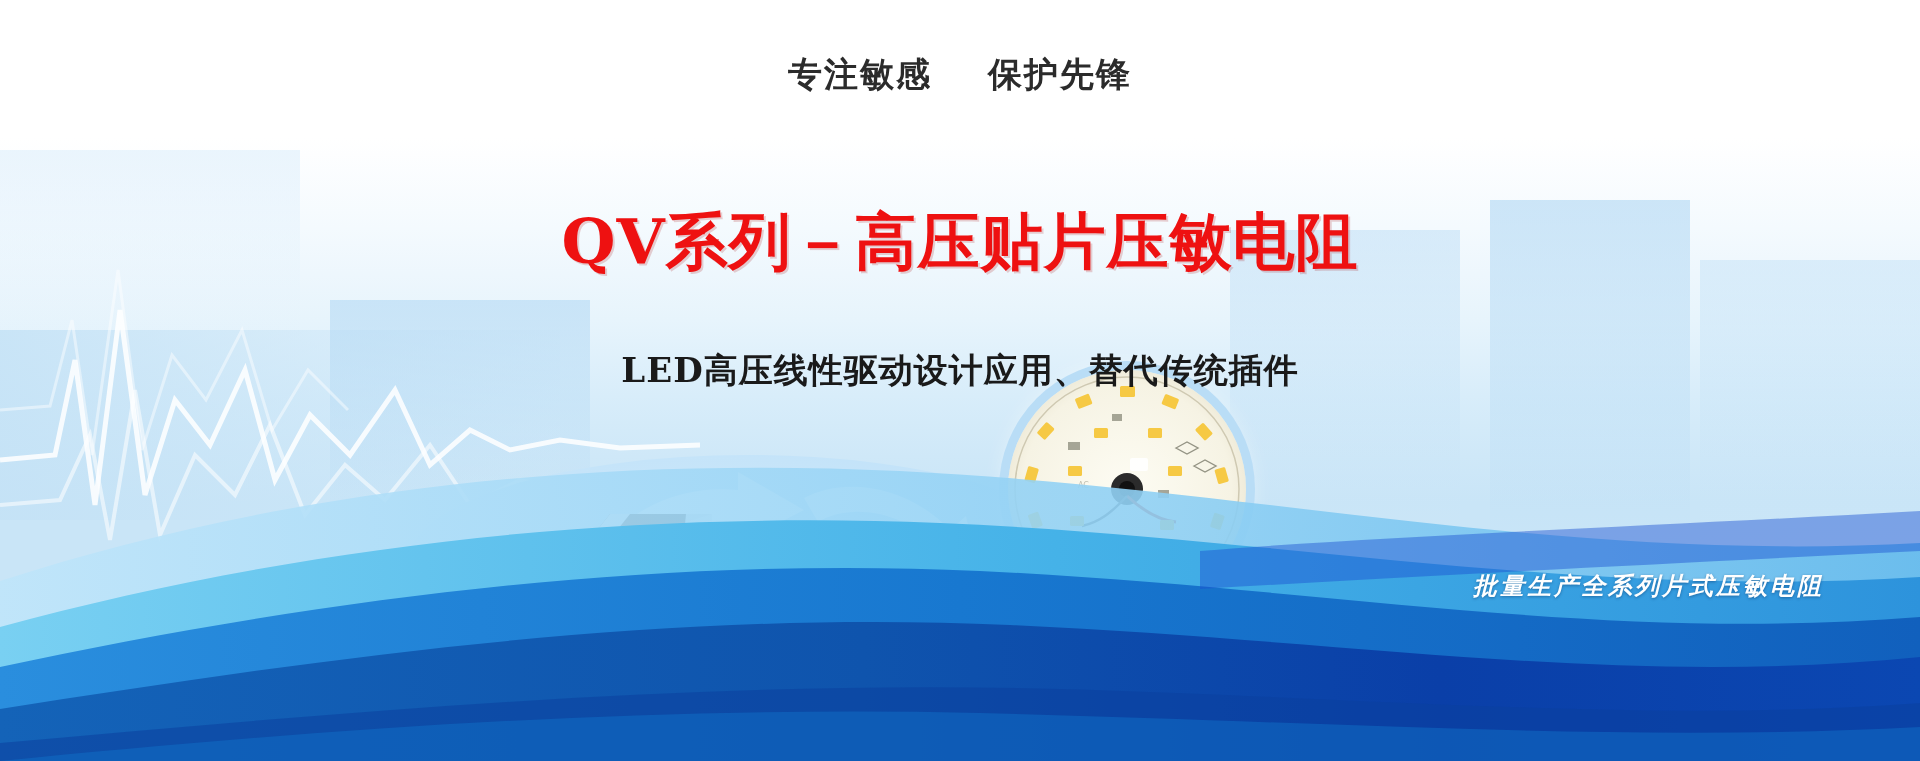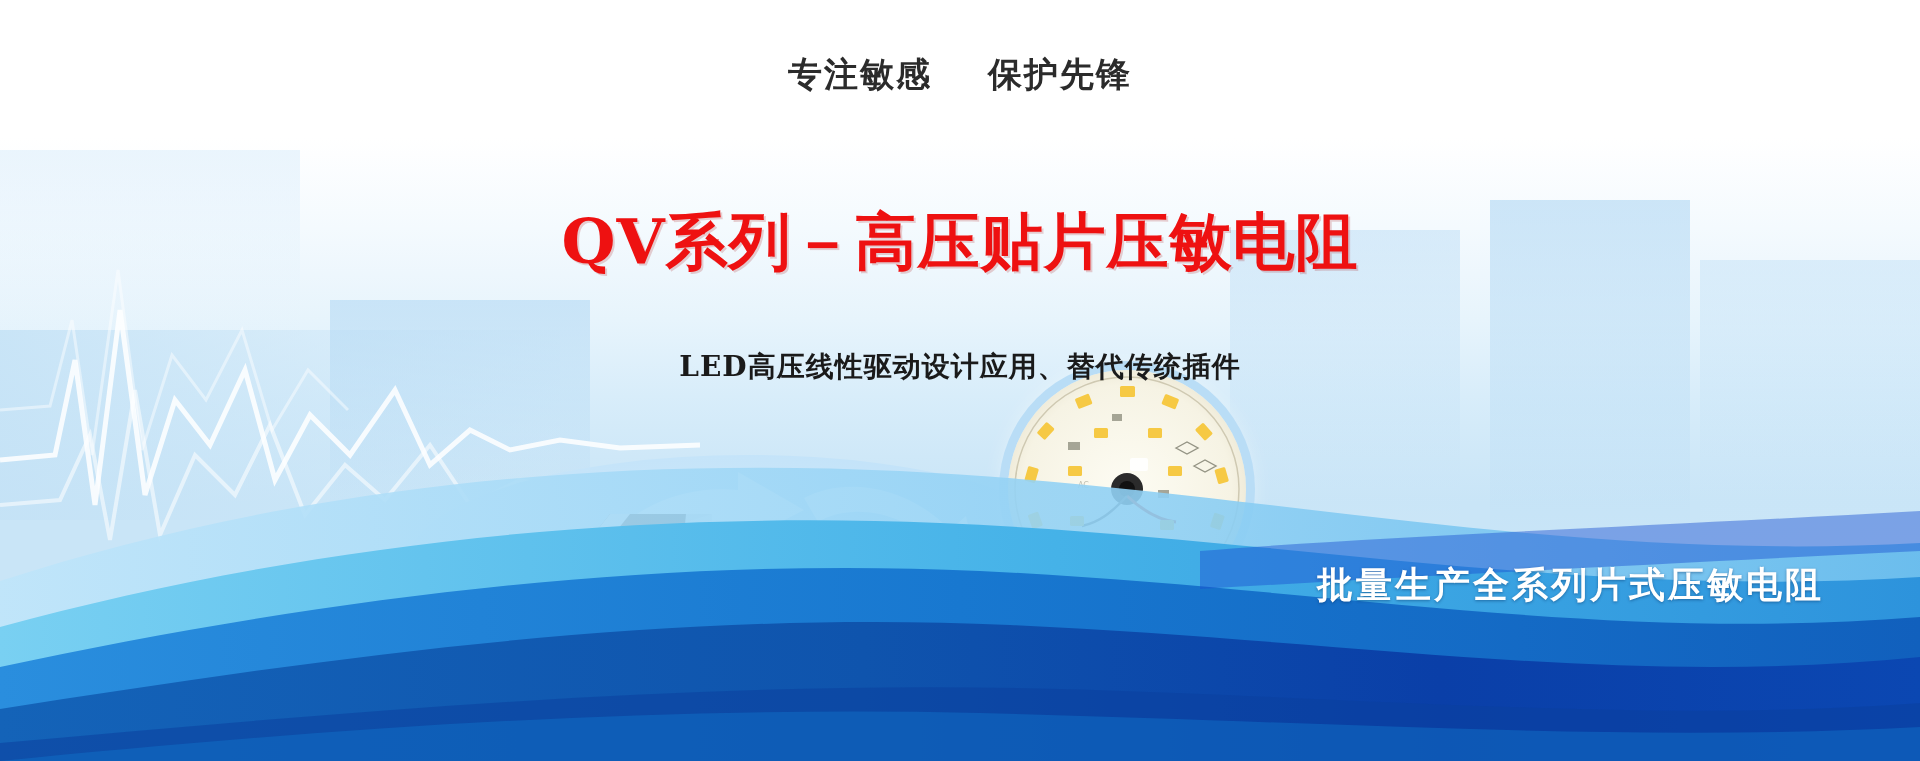--- a/index.html
+++ b/index.html
@@ -75,29 +75,30 @@
     text-align:center;
     font-family:"DejaVu Serif","Liberation Serif",serif;
     font-size:62px; font-weight:700; color:#ee1111;
     letter-spacing:1px;
     text-shadow:2px 2px 0 rgba(160,0,0,.18);
   }
   .subhead {
     position:absolute; left:0; top:348px; width:1920px;
     text-align:center;
     font-family:"DejaVu Serif","Liberation Serif",serif;
-    font-size:28px; font-weight:700; color:#1a1a1a;
+    font-size:34px; font-weight:700; color:#1a1a1a;
     letter-spacing:1px;
   }
   .footnote {
-    position:absolute; right:96px; bottom:151px;
-    font-family:"DejaVu Serif","Liberation Serif",serif;
-    font-size:36px; font-weight:700; color:#ffffff;
+    position:absolute; right:96px; bottom:159px;
+    font-family:"DejaVu Serif","Liberation Serif",serif;
+    font-size:24px; font-weight:700; color:#ffffff;
     letter-spacing:3px;
     text-shadow:0 1px 3px rgba(0,40,90,.45);
+    font-style:italic;
   }
 </style>
 </head>
 <body>
 
 <div id="banner">
 
   <div class="wash w6"></div>
   <div class="wash w1"></div>
   <div class="wash w2"></div>

